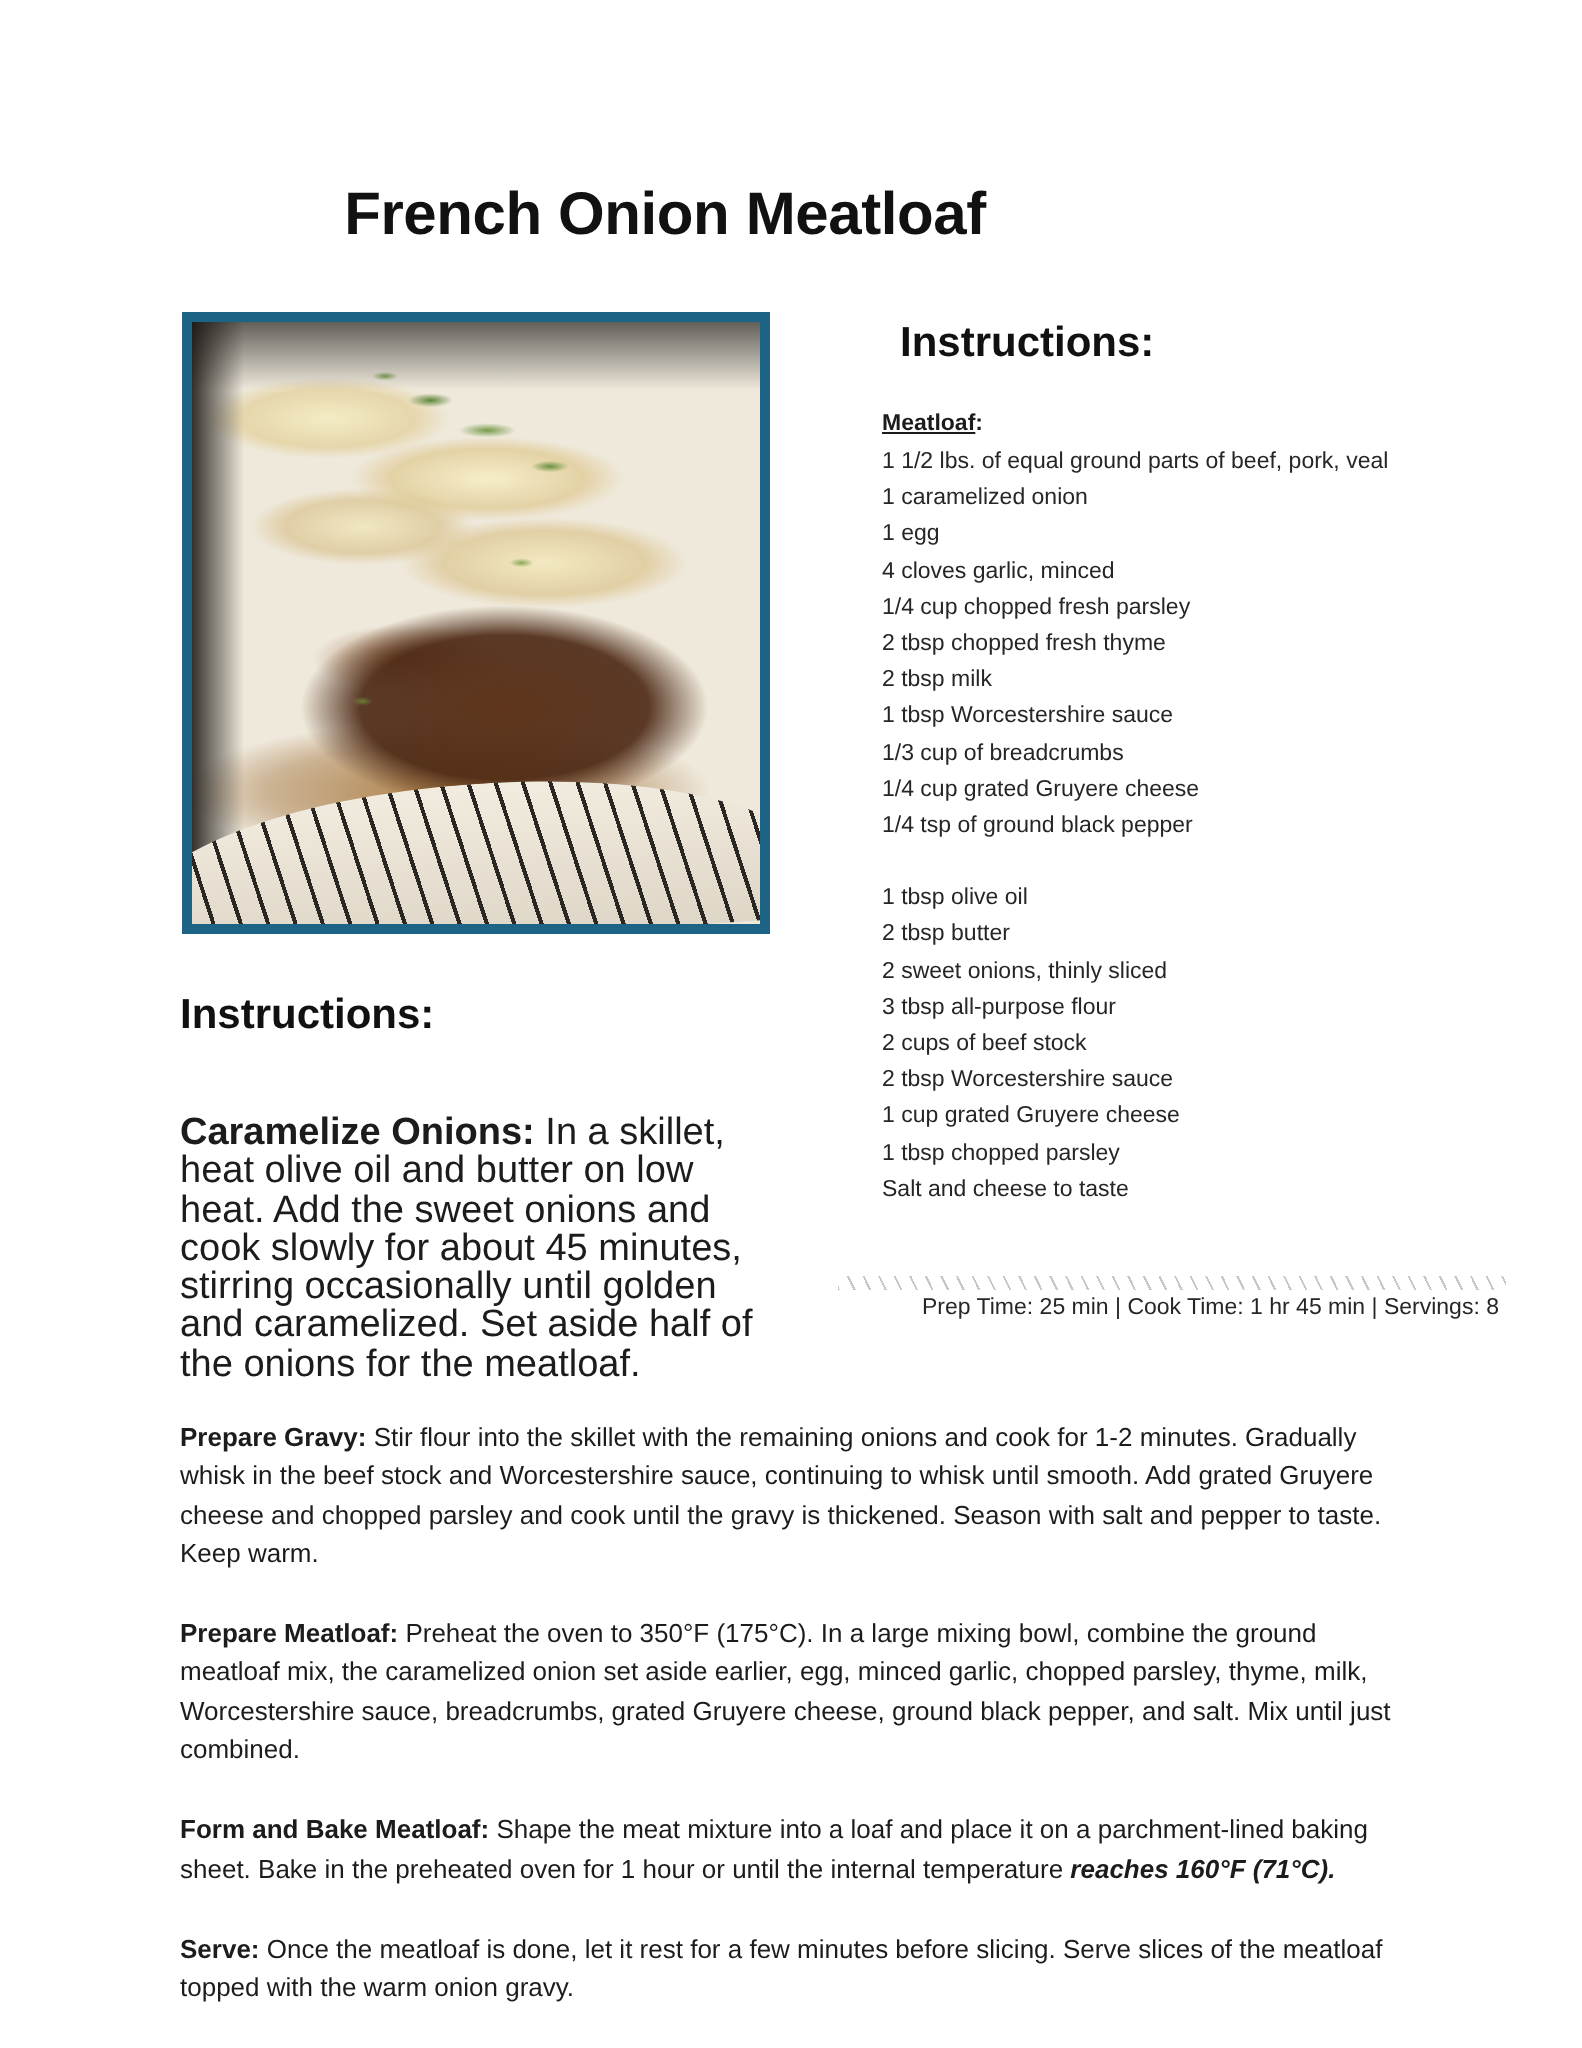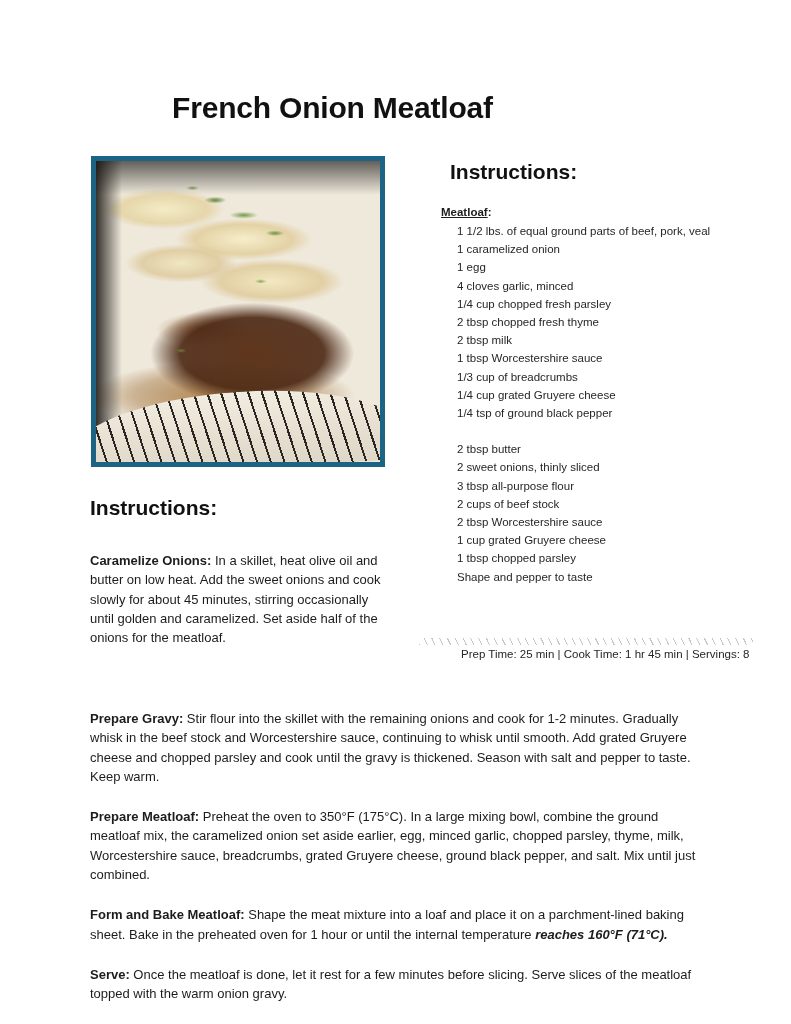--- a/index.html
+++ b/index.html
@@ -121,21 +121,20 @@
   .ing-list {
     list-style: none;
     margin: 0;
     padding: 0;
   }
   .ing-list li {
     font-size: 11.5px;
     line-height: 18.2px;
     color: #262626;
     white-space: nowrap;
-    margin-left: 16px;
   }
   .ing-gap { height: 18px; }
 
   
   .meta-wrap {
     position: absolute;
     left: 413px;
     top: 638px;
     width: 340px;
   }
@@ -162,21 +161,21 @@
     top: 496px;
     font-size: 21px;
     font-weight: bold;
     color: #111111;
   }
   .step-narrow {
     position: absolute;
     left: 90px;
     top: 538px;
     width: 296px;
-    font-size: 13px;
+    font-size: 19px;
     line-height: 19.3px;
     color: #1c1c1c;
   }
   .steps-wide {
     position: absolute;
     left: 90px;
     top: 685px;
     width: 610px;
     margin-top: 24px;
   }
@@ -217,28 +216,29 @@
           <li>1/4 cup chopped fresh parsley</li>
           <li>2 tbsp chopped fresh thyme</li>
           <li>2 tbsp milk</li>
           <li>1 tbsp Worcestershire sauce</li>
           <li>1/3 cup of breadcrumbs</li>
           <li>1/4 cup grated Gruyere cheese</li>
           <li>1/4 tsp of ground black pepper</li>
         </ul>
         <div class="ing-gap"></div>
         <ul class="ing-list">
+          <li>1 tbsp olive oil</li>
           <li>2 tbsp butter</li>
           <li>2 sweet onions, thinly sliced</li>
           <li>3 tbsp all-purpose flour</li>
           <li>2 cups of beef stock</li>
           <li>2 tbsp Worcestershire sauce</li>
           <li>1 cup grated Gruyere cheese</li>
           <li>1 tbsp chopped parsley</li>
-          <li>Shape and pepper to taste</li>
+          <li>Salt and cheese to taste</li>
         </ul>
       </div>
   </div>
 
   <div class="meta-wrap">
     <div class="meta-rule"></div>
     <div class="meta-line">Prep Time: 25 min | Cook Time: 1 hr 45 min | Servings: 8</div>
   </div>
 
   <div class="instructions-head">Instructions:</div>

